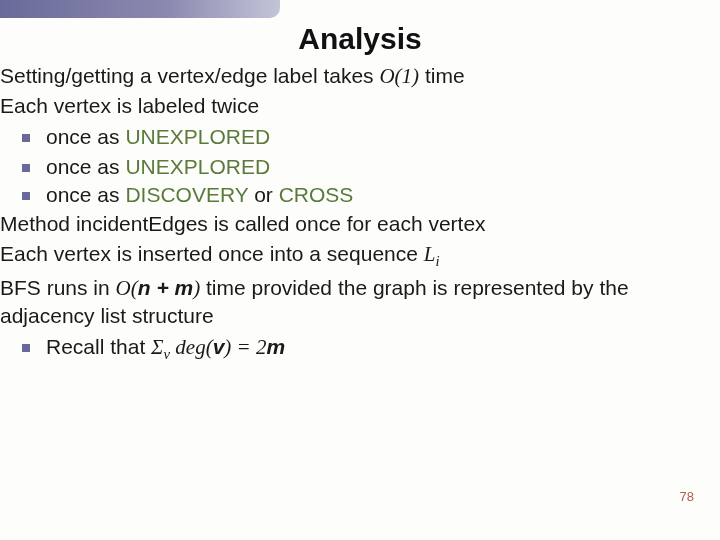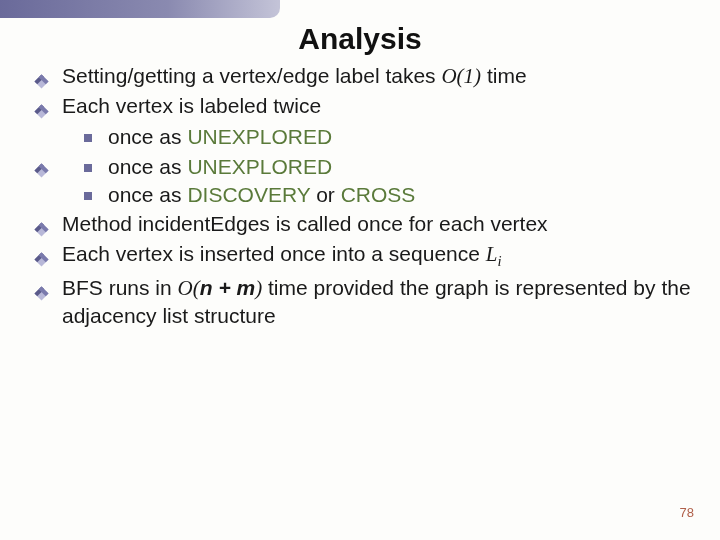--- a/index.html
+++ b/index.html
@@ -23,21 +23,20 @@
   .title {
     text-align: center;
     font-family: "Comic Sans MS", cursive, sans-serif;
     font-size: 30px;
     color: #111;
     margin-top: 22px;
     margin-bottom: 6px;
     font-weight: 700;
   }
   .content {
-    padding-left: 62px;
     padding-right: 20px;
   }
   .li1 {
     position: relative;
     margin-bottom: 2px;
     font-size: 21px;
     line-height: 1.35;
     color: #1a1a1a;
   }
   .li1 .bullet-outer {
@@ -59,21 +58,21 @@
     width: 8px;
     height: 8px;
     background: #6a6a9a;
   }
   .italic { font-style: italic; font-family: "Times New Roman", serif; }
   .bolditalic { font-style: italic; font-weight: bold; font-family: Liberation Sans, sans-serif; }
   .sub { font-size: 0.7em; vertical-align: sub; font-style: italic; font-family: "Times New Roman", serif;}
   .green { color: #5a7a3a; }
   .pagenum {
     position: absolute;
-    bottom: 20px;
+    bottom: 36px;
     right: 26px;
     font-size: 13px;
     color: #b0604a;
     font-family: Verdana, sans-serif;
   }
 </style>
 </head>
 <body>
 
 <div class="topbar"></div>
@@ -168,16 +167,20 @@
           <g transform="translate(7.5,7.5) rotate(45)">
             <rect x="-5" y="-5" width="10" height="10" fill="#b8b8d8"></rect>
             <rect x="-5" y="-5" width="4" height="10" fill="#5a5a8a"></rect>
             <rect x="-5" y="-5" width="10" height="4" fill="#7a7aac"></rect>
           </g>
         </svg>
     </span>
     <span>BFS runs in </span><span class="italic">O</span><span class="italic">(</span><span class="bolditalic">n + m</span><span class="italic">)</span><span> time provided the graph is represented by the adjacency list structure</span>
   </div>
 
+  <div class="li2">
+    <span class="bullet-inner"></span>
+    <span>Recall that </span><span class="italic">Σ</span><span class="sub">v</span><span class="italic"> deg(</span><span class="bolditalic">v</span><span class="italic">) = 2</span><span class="bolditalic">m</span>
+  </div>
 
 </div>
 
 <div class="pagenum">78</div>
 
 </body></html>

